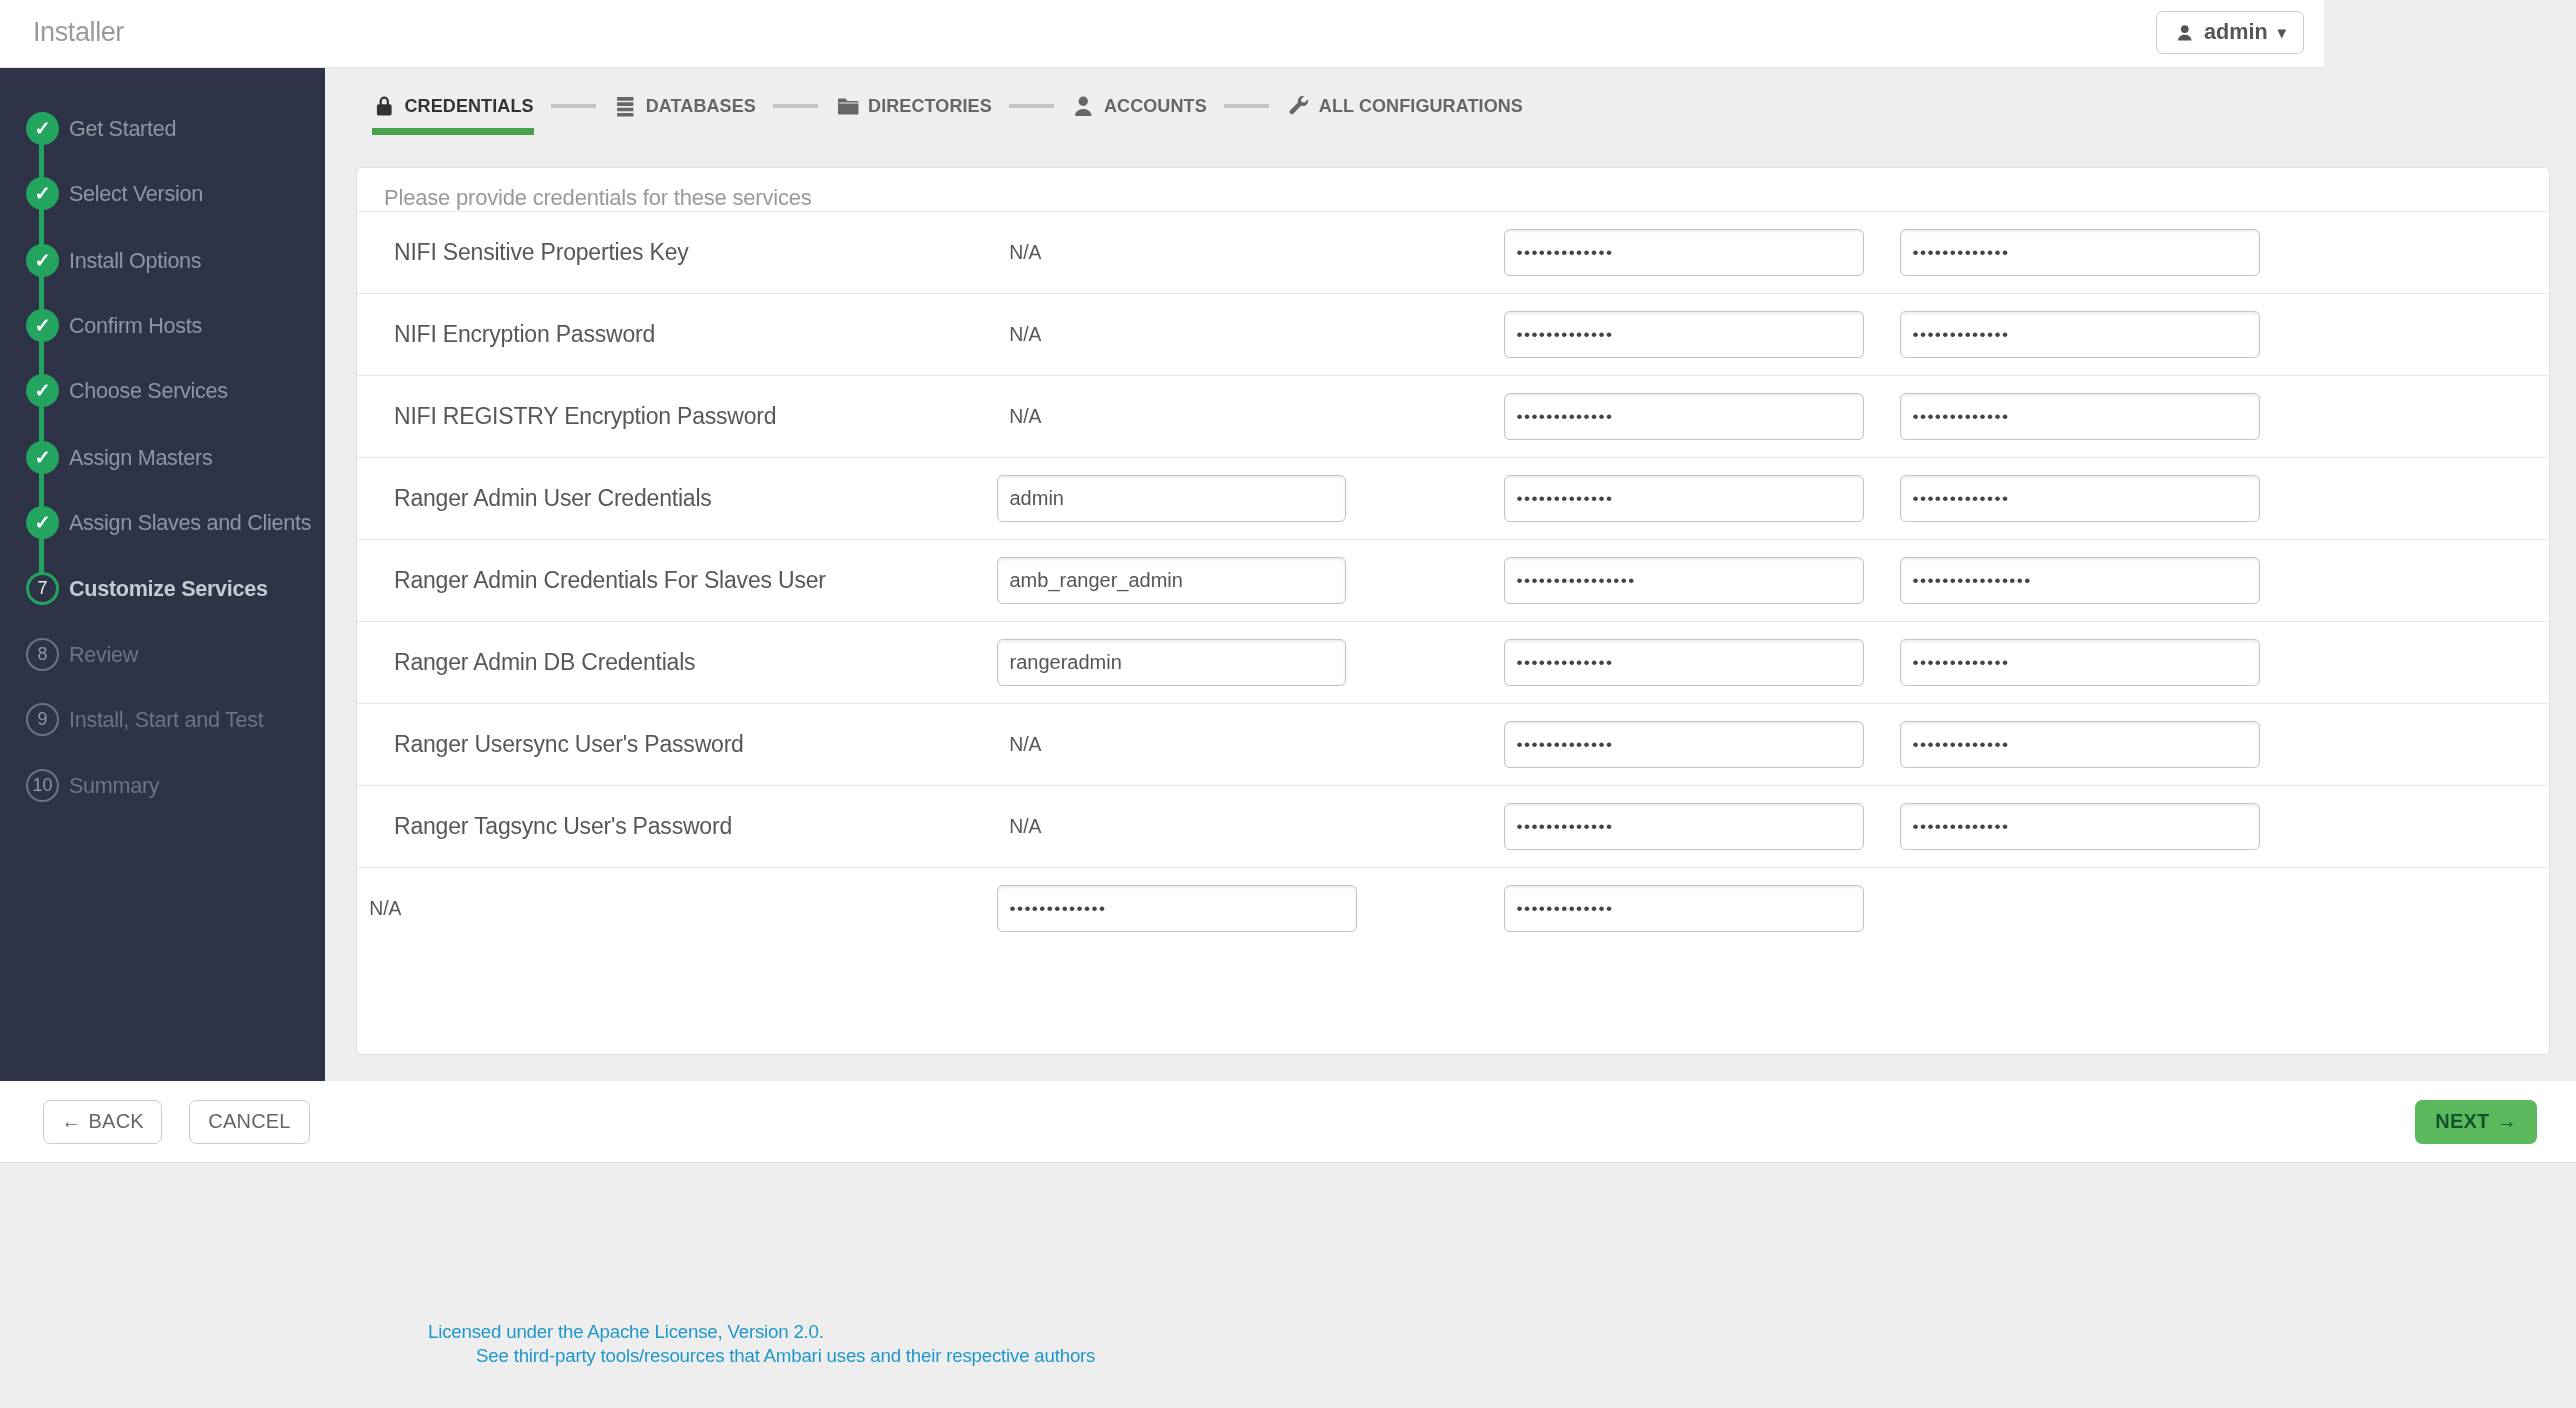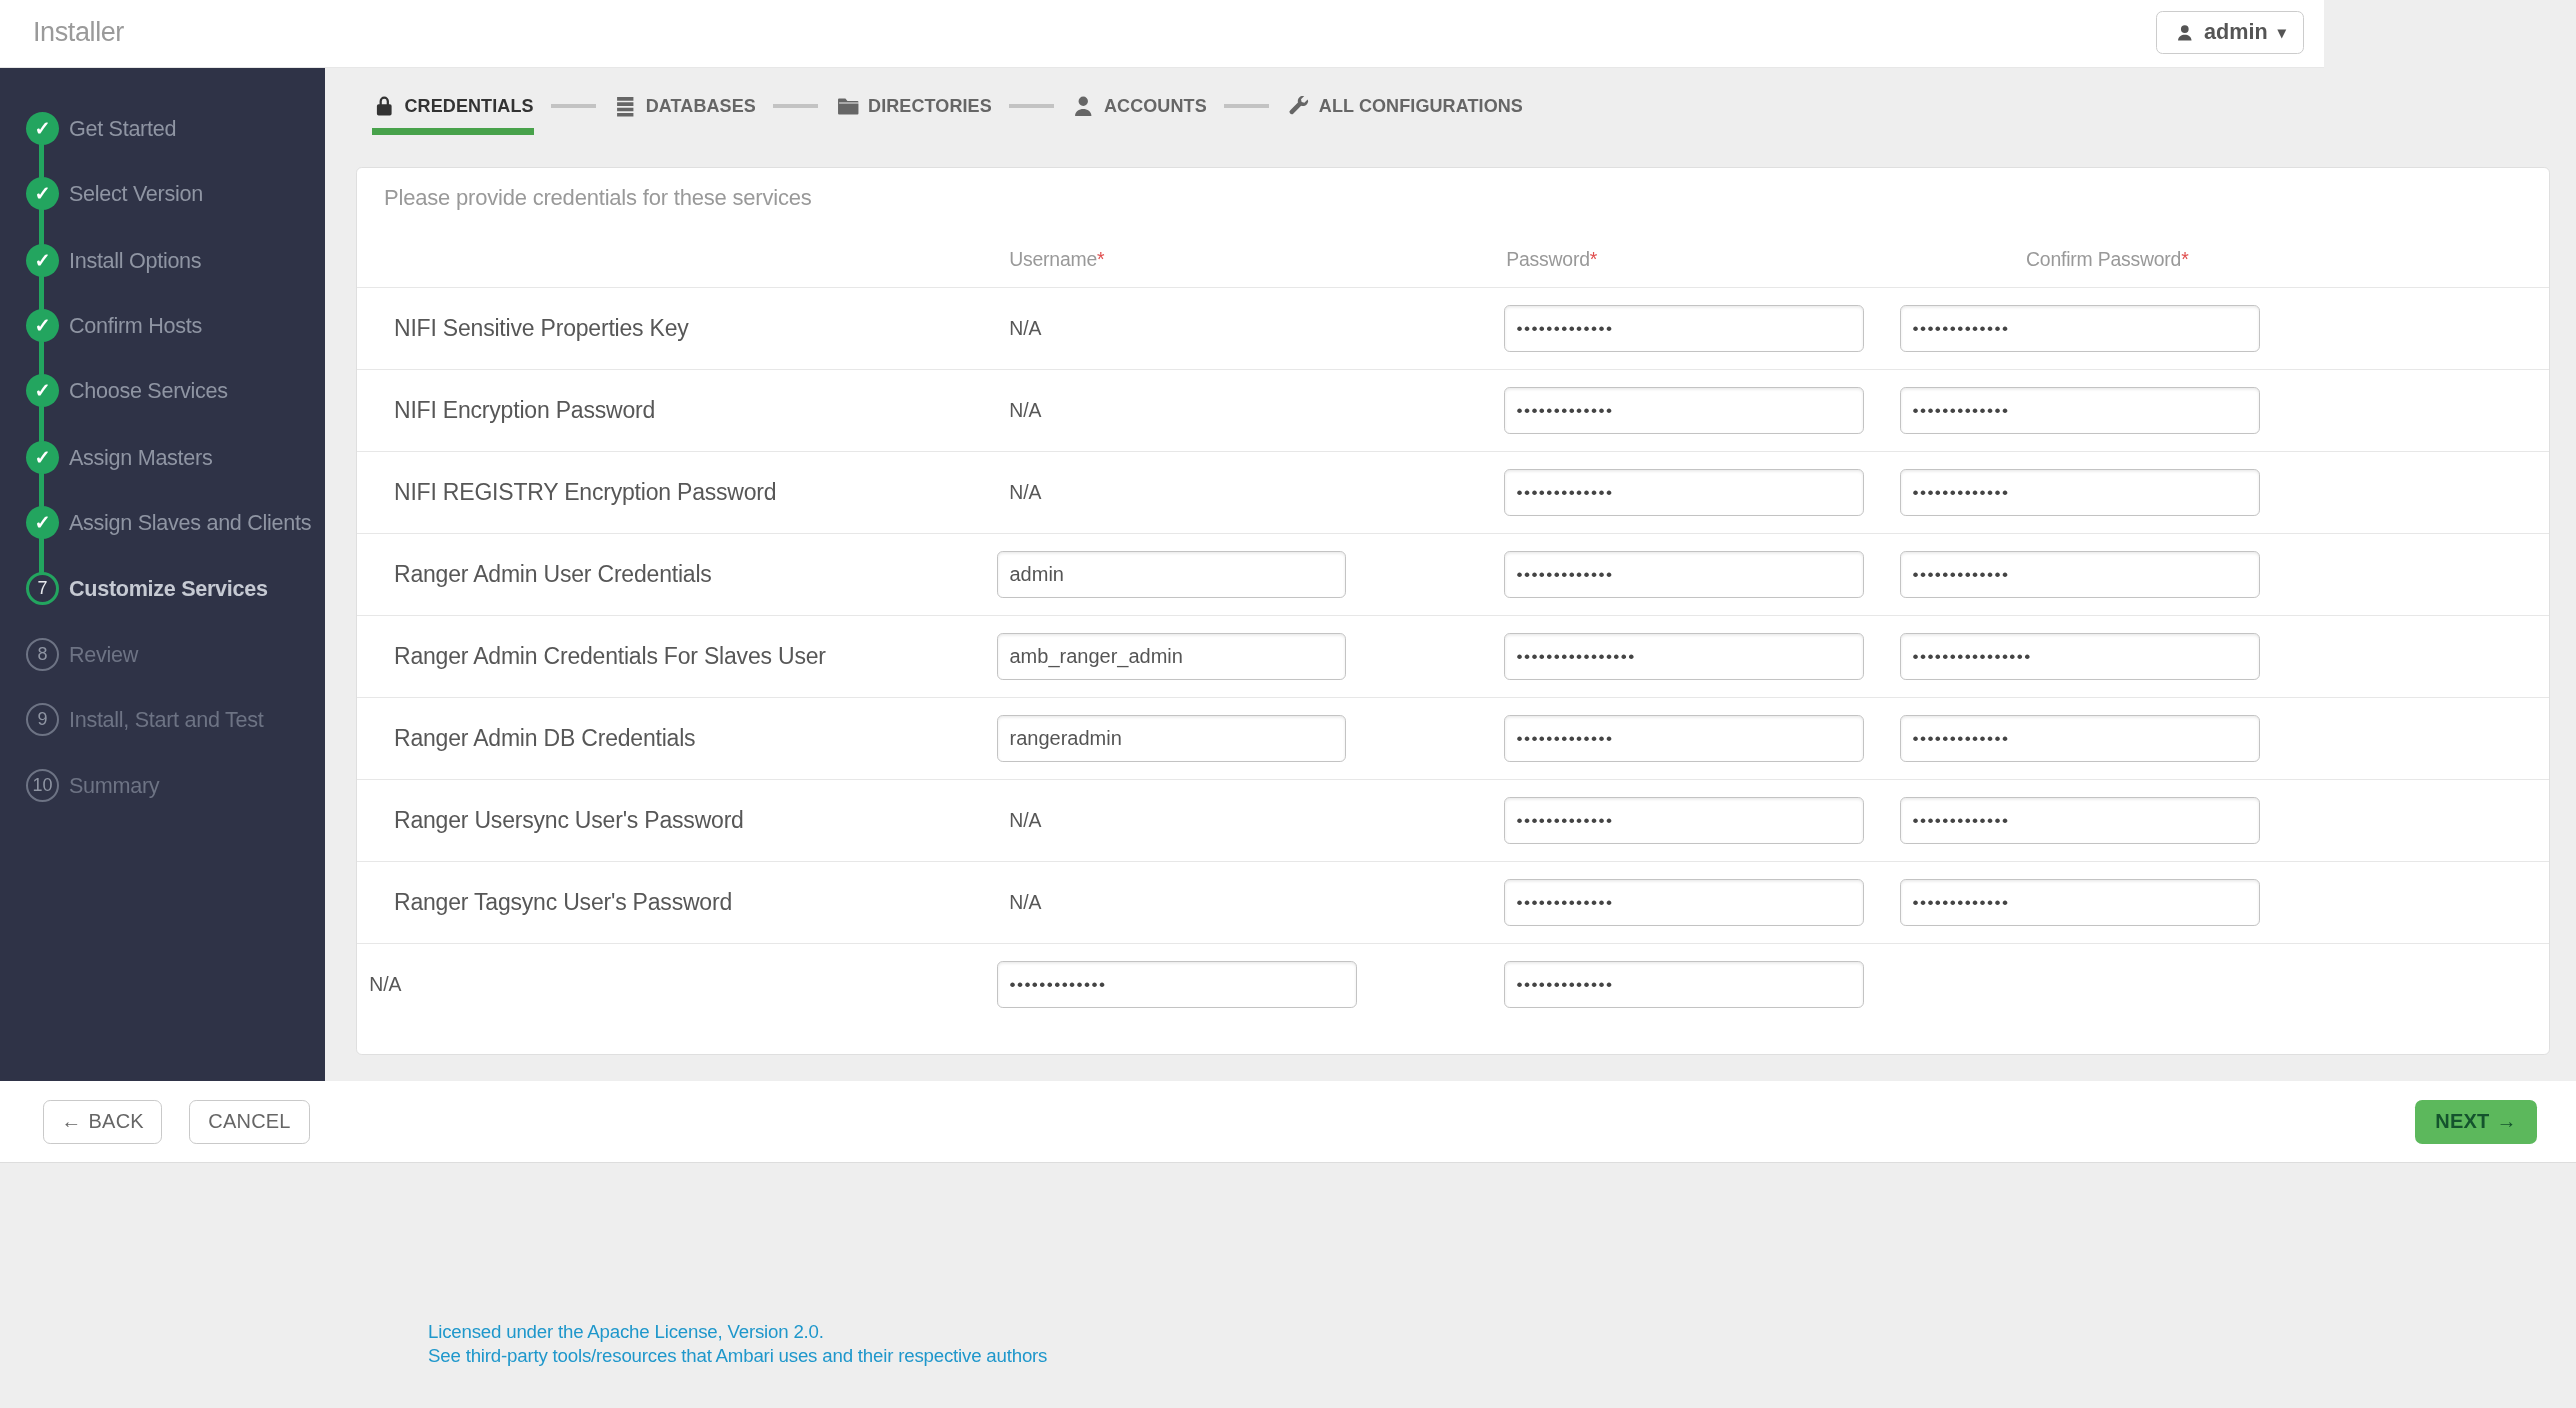--- a/index.html
+++ b/index.html
@@ -54,21 +54,21 @@
   
   .btnbar { position:absolute; left:0; top:1081px; width:2576px; height:82px; background:#ffffff; border-bottom:0.7px solid #ddd; }
   .btn { position:absolute; top:18.7px; height:44px; background:#fff; border:1.4px solid #c9c9c9; border-radius:7.2px; font-family:"Liberation Sans", sans-serif; font-size:20px; color:#666; display:flex; align-items:center; justify-content:center; gap:7.2px; cursor:pointer; letter-spacing:0.2px; }
   .btn-back { left:43px; width:119px; }
   .btn-cancel { left:189px; width:121px; }
   .btn-next { right:39px; width:122px; background:#5cb85c; border:none; color:#14532d; font-weight:700; }
 
   
   .footer { position:absolute; left:0; top:1163px; width:2576px; height:245px; background:#eeeeee; }
   .footer a { display:block; position:absolute; left:428px; font-size:18.7px; color:#1e97cb; text-decoration:none; letter-spacing:-0.2px; }
-  .lic1 { top:158px; } .lic2 { top:182px; }
+  .lic1 { top:158px; } .lic2 { top:182px;margin-left:48px; }
 </style>
 </head>
 <body>
 
 <div class="topbar">
   <div class="app-title">Installer</div>
   <div class="user-btn">
     <svg viewBox="0 0 24 24">
         <path d="M12 3.5a4.3 4.3 0 1 1 0 8.6 4.3 4.3 0 0 1 0-8.6zm-7.5 17c0-4.3 3.8-6.4 7.5-6.4s7.5 2.1 7.5 6.4z"></path>
       </svg>
@@ -161,26 +161,20 @@
       <svg viewBox="0 0 24 24">
           <path d="M21.7 6.1a5.2 5.2 0 0 1-6.9 5.4L7.3 19a2.2 2.2 0 1 1-3.1-3.1l7.5-7.5A5.2 5.2 0 0 1 17.9 2l-3.2 3.2.6 2.7 2.7.6 3.2-3.2c.3.8.5 1.5.5 2.8z"></path>
         </svg>
       <span>ALL CONFIGURATIONS</span>
     </div>
   </div>
 
   <div class="panel">
     <div class="note">Please provide credentials for these services</div>
 
-    <div class="grid-row thead">
-      <div></div>
-      <div class="th u"><span>Username</span><span class="req">*</span></div>
-      <div class="th p"><span>Password</span><span class="req">*</span></div>
-      <div class="th c"><span>Confirm Password</span><span class="req">*</span></div>
-    </div>
 
     <div class="grid-row row">
       <div class="cell service">NIFI Sensitive Properties Key</div>
       <div class="cell na">N/A</div>
       <div class="cell"><input class="txt pw" type="text" value="•••••••••••••" style=""></div>
       <div class="cell"><input class="txt pw" type="text" value="•••••••••••••" style=""></div>
     </div>
 
     <div class="grid-row row">
       <div class="cell service">NIFI Encryption Password</div>

